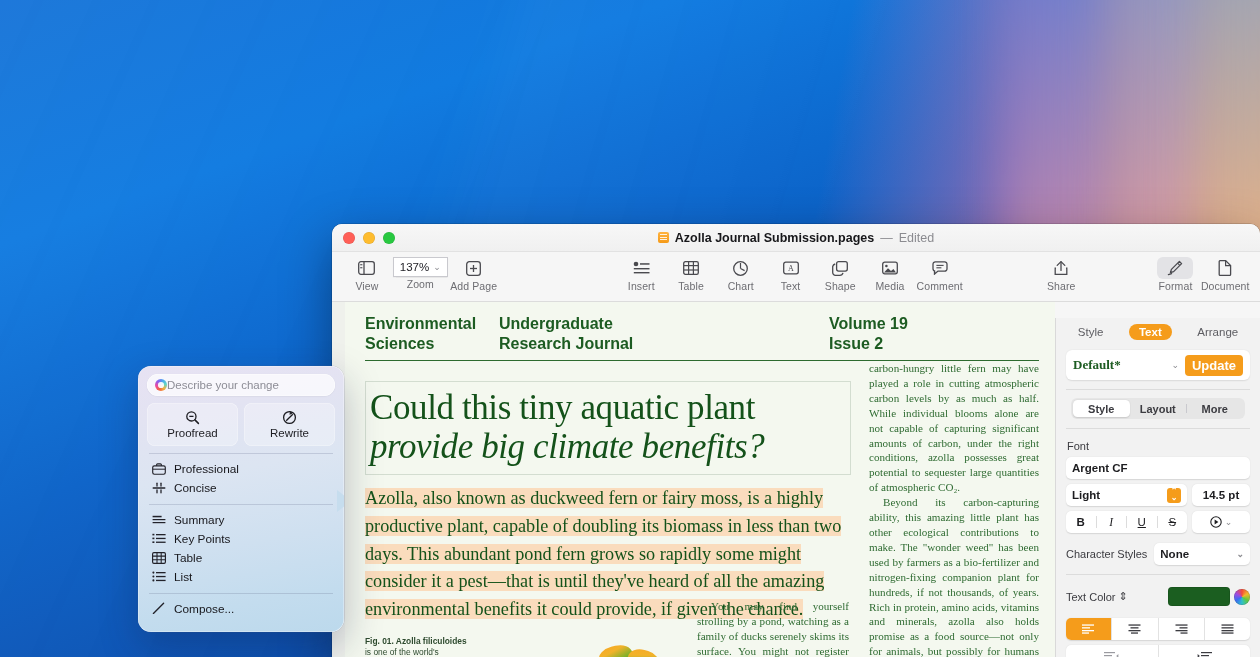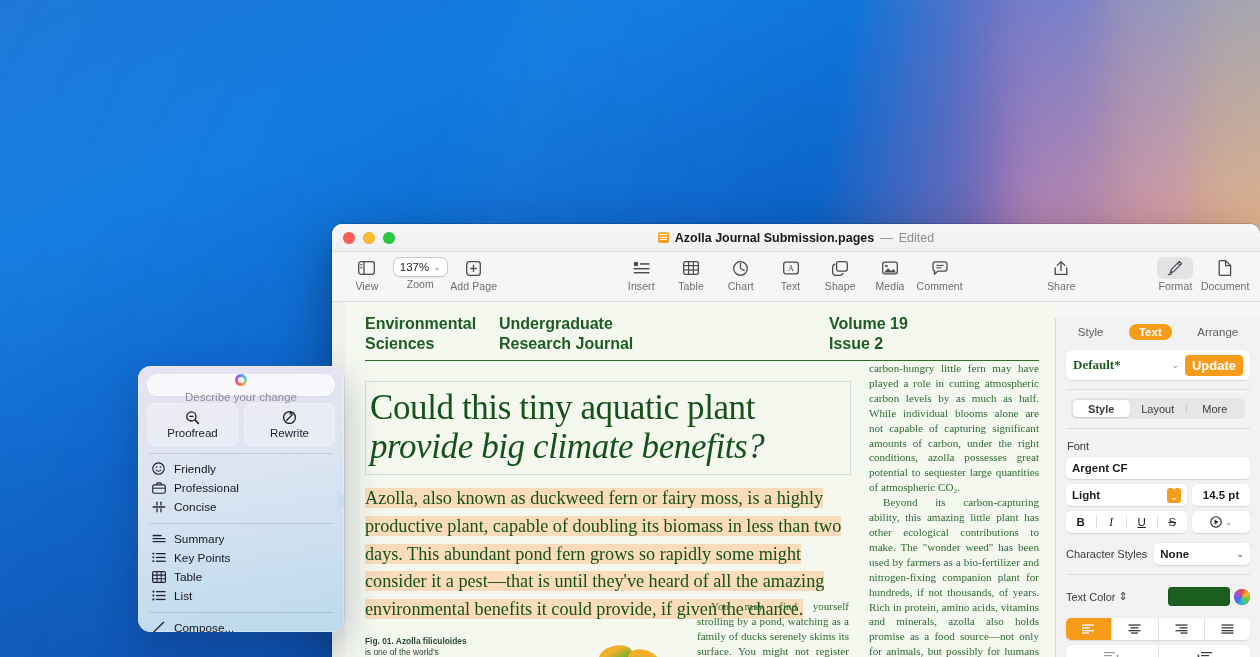--- a/index.html
+++ b/index.html
@@ -101,21 +101,21 @@
   .tb-glyph {
     height: 22px; display: flex; align-items: center; justify-content: center;
     color: #4a4a4f;
   }
   .tb-label { font-size: 10.5px; color: #6d6d72; margin-top: 1px; letter-spacing: .1px; }
   .tb-zoom {
     display: flex; flex-direction: column; align-items: center; width: 62px; padding-top: 3px;
   }
   .zoom-pill {
     height: 20px; min-width: 52px;
-    background: #fff; border: 0.5px solid #c9c9ce; border-radius: 7px;
+    background: #fff; border: 0.5px solid #c9c9ce; border-radius: 0;
     display: flex; align-items: center; justify-content: center; gap: 4px;
     font-size: 11.5px; color: #24242a;
     box-shadow: 0 0.5px 1px rgba(0,0,0,.06);
     padding: 0 6px;
   }
   .tb-gap-a { width: 128px; }
   .tb-gap-b { width: 78px; }
   .tb-gap-c { width: 70px; }
   .tb-item.active .tb-glyph {
     background: #e3e3e6; border-radius: 6px; width: 36px;
@@ -233,21 +233,21 @@
   }
 
   .hrule { border-top: 0.5px solid #dcdcdc; margin: 9px 0 0 0; }
 
   .seg {
     display: flex; background: #e6e6e6; border-radius: 6px;
     padding: 2px; margin: 8px auto 0 auto; width: 174px;
   }
   .seg-i {
     flex: 1; text-align: center; font-size: 11px; color: #3b3b40;
-    padding: 2.5px 0; border-radius: 4.5px;
+    padding: 2.5px 0; border-radius: 4.5px; font-weight: bold;
   }
   .seg-i.sel { background: #fff; font-weight: 600; box-shadow: 0 0.5px 1.5px rgba(0,0,0,.13); }
   .seg-div { width: 0.5px; background: #c9c9ce; margin: 4px 0; }
 
   .sect-label { font-size: 11px; color: #3b3b40; margin: 11px 0 5px 1px; }
 
   .field {
     background: #fff; border-radius: 5px; height: 22px;
     display: flex; align-items: center; padding: 0 6px;
     box-shadow: 0 0.5px 1.2px rgba(0,0,0,.12);
@@ -329,23 +329,22 @@
   }
   #writing-tools::after {
     content: ""; position: absolute; right: -7px; top: 124px;
     width: 14px; height: 22px;
     background: #c6ddee;
     clip-path: polygon(0 0, 100% 50%, 0 100%);
   }
   .wt-search {
     height: 22px; border-radius: 11px;
     background: rgba(255,255,255,0.72);
-    display: flex; align-items: center; gap: 5px; padding: 0 8px;
+    display: flex; align-items: center; padding: 0 8px;
     box-shadow: 0 0.5px 1.5px rgba(0,0,0,.07), inset 0 0 0 0.5px rgba(255,255,255,.85);
-    flex-direction: column;
   }
   .ai-glyph {
     width: 12px; height: 12px; border-radius: 50%;
     background: conic-gradient(from 200deg, #f2633f, #ef4aa0, #8a5cf0, #4aa8f0, #5ed6c8, #f2b33f, #f2633f);
     position: relative; flex: 0 0 auto;
   }
   .ai-glyph::after {
     content: ""; position: absolute; inset: 3.2px; border-radius: 50%;
     background: rgba(255,255,255,0.92);
   }
@@ -793,31 +792,20 @@
             <line x1="4.2" y1="10.8" x2="10.8" y2="4.2" stroke="#1d1d22" stroke-width="1.3"></line>
             <path d="M7.5 1.6 L9.6 3.1 L7.5 4.2" fill="none" stroke="#1d1d22" stroke-width="1.2" stroke-linejoin="round"></path>
           </svg>
       </span>
       <span class="wt-action-label">Rewrite</span>
     </div>
   </div>
 
   <div class="wt-sep"></div>
 
-  <div class="wt-item">
-    <span class="wt-item-icon">
-      <svg width="13" height="13" viewBox="0 0 13 13">
-          <circle cx="6.5" cy="6.5" r="5.7" fill="none" stroke="currentColor" stroke-width="1.15"></circle>
-          <circle cx="4.5" cy="5" r="0.85" fill="currentColor"></circle>
-          <circle cx="8.5" cy="5" r="0.85" fill="currentColor"></circle>
-          <path d="M4 8.2 Q6.5 10.2 9 8.2" fill="none" stroke="currentColor" stroke-width="1.05" stroke-linecap="round"></path>
-        </svg>
-    </span>
-    <span class="wt-item-label">Friendly</span>
-  </div>
 
   <div class="wt-item">
     <span class="wt-item-icon">
       <svg width="14" height="12" viewBox="0 0 14 12">
           <rect x="0.7" y="2.8" width="12.6" height="8.4" rx="1.7" fill="none" stroke="currentColor" stroke-width="1.15"></rect>
           <path d="M4.6 2.8V1.8a1 1 0 0 1 1-1h2.8a1 1 0 0 1 1 1v1" fill="none" stroke="currentColor" stroke-width="1.15"></path>
           <line x1="1" y1="6.2" x2="13" y2="6.2" stroke="currentColor" stroke-width="1"></line>
         </svg>
     </span>
     <span class="wt-item-label">Professional</span>

